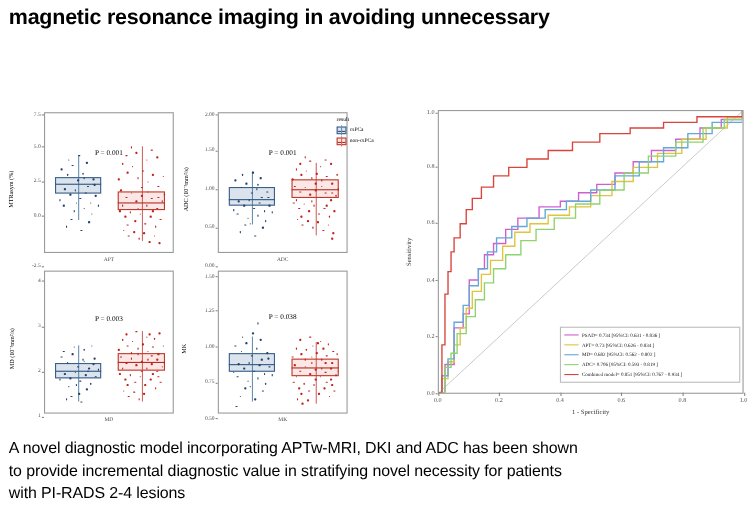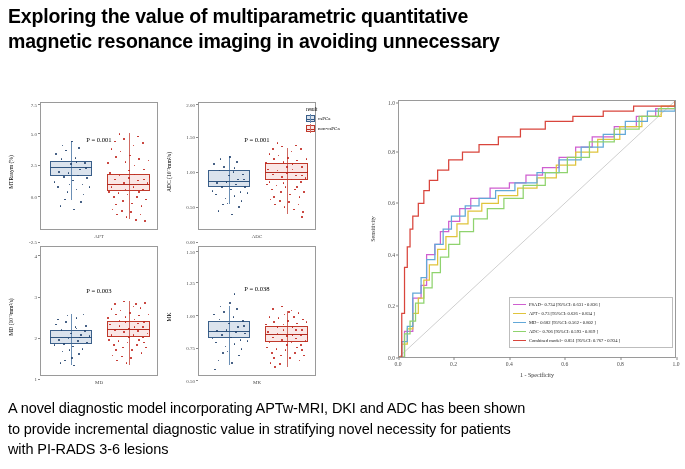--- a/index.html
+++ b/index.html
@@ -149,21 +149,20 @@
     font-family:"Liberation Sans",sans-serif;letter-spacing:-0.1px;
   }
   .caption div{white-space:nowrap;}
 </style>
 </head>
 <body>
 
 <div class="page">
 
   <div class="title">
-    <div>Exploring the value of multiparametric quantitative</div>
     <div>magnetic resonance imaging in avoiding unnecessary</div>
   </div>
 
   <div class="figure">
 
     <div class="bp" style="left:6px;top:6px;width:152px;height:140px;">
       <div class="ylab">
         <span>MTRasym (%)</span>
       </div>
       <div class="yticks">
@@ -646,16 +645,16 @@
         <div class="t" style="left:100%">1.0</div>
       </div>
       <div class="xlab">1 - Specificity</div>
     </div>
 
   </div>
 
   <div class="caption">
     <div>A novel diagnostic model incorporating APTw-MRI, DKI and ADC has been shown</div>
     <div>to provide incremental diagnostic value in stratifying novel necessity for patients</div>
-    <div>with PI-RADS 3-6 lesions</div>
+    <div>with PI-RADS 2-4 lesions</div>
   </div>
 
 </div>
 
 </body></html>

